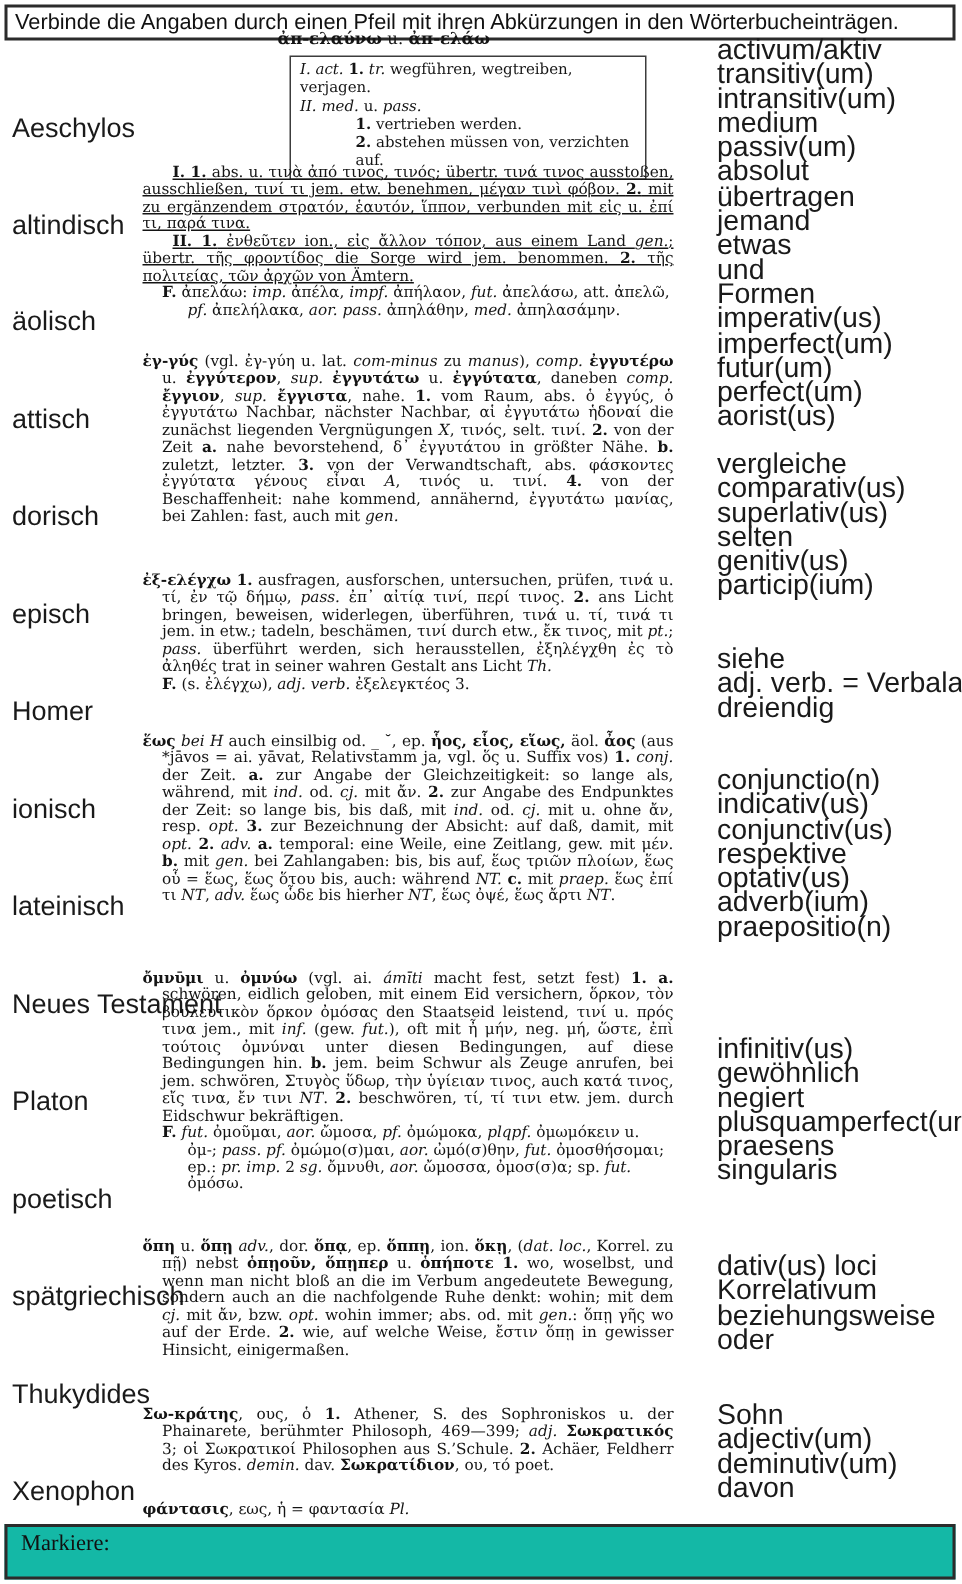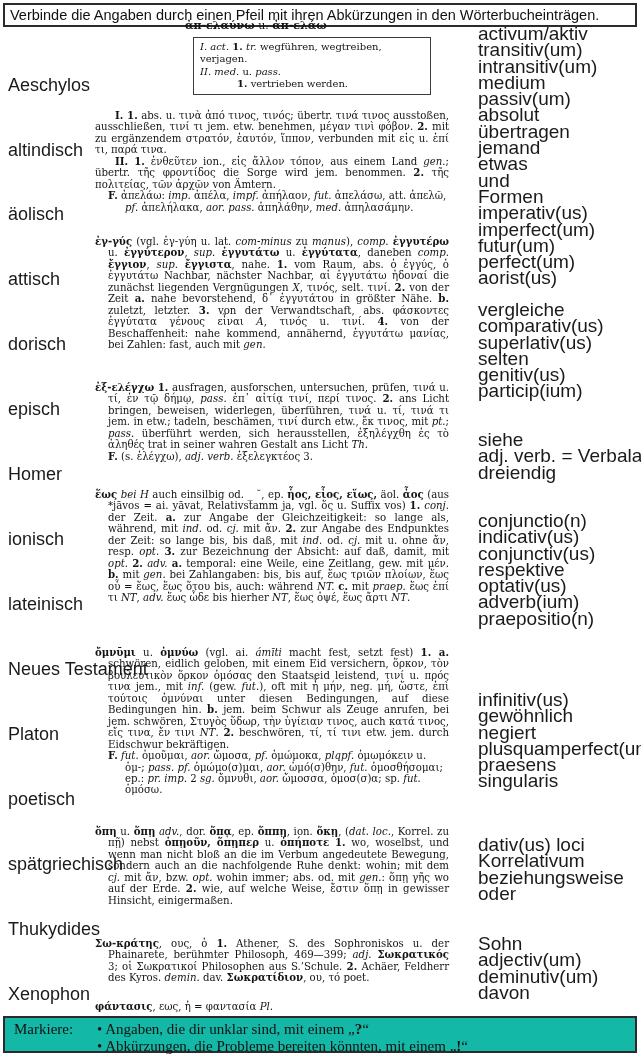--- a/index.html
+++ b/index.html
@@ -36,21 +36,21 @@
   }
   .hw1 { position:absolute; top:20px; left:90px; font-size:11px; white-space:nowrap; }
   .dbox {
     position:absolute; top:37px; left:98px; width:238px;
     border:1.5px solid #3c3c3c; padding:3px 6px 4px 6px;
     font-size:10px; line-height:12.3px; text-align:left;
   }
   .dbox .ind { padding-left:37px; }
   .eblock { position:absolute; left:0; width:100%; }
   .entry { padding-left:13px; text-indent:-13px; }
-  .pind { text-indent:20px; }
+  .pind { text-indent:20px;text-decoration:underline; }
   .pf { padding-left:30px; text-indent:-17px; text-align:left; }
   b { font-weight:bold; } i { font-style:italic; }
 </style>
 </head>
 <body>
 
 <div class="page">
 
   <div class="title-box">Verbinde die Angaben durch einen Pfeil mit ihren Abkürzungen in den Wörterbucheinträgen.</div>
 
@@ -69,20 +69,21 @@
   <span class="lt" style="top:854px">spätgriechisch</span>
   <span class="lt" style="top:919px">Thukydides</span>
   <span class="lt" style="top:984px">Xenophon</span>
 
   <div class="dict">
     <div class="hw1"><b>ἀπ-ελαύνω</b> u. <b>ἀπ-ελάω</b></div>
     <div class="dbox">
       <div><i>I. act.</i>  <b>1.</b> <i>tr.</i> wegführen, wegtreiben, verjagen.</div>
       <div><i>II. med.</i> u. <i>pass.</i></div>
       <div class="ind"><b>1.</b> vertrieben werden.</div>
+      <div class="ind"><b>2.</b> abstehen müssen von, verzichten auf.</div>
     </div>
     <div class="eblock" style="top:110px">
       <p class="pind"><b>I. 1.</b> abs. u. τινὰ ἀπό τινος, τινός; übertr. τινά τινος ausstoßen, ausschließen, τινί τι jem. etw. benehmen, μέγαν τινὶ φόβον.  <b>2.</b> mit zu ergänzendem στρατόν, ἑαυτόν, ἵππον, verbunden mit εἰς u. ἐπί τι, παρά τινα.</p>
       <p class="pind"><b>II. 1.</b> ἐνθεῦτεν ion., εἰς ἄλλον τόπον, aus einem Land <i>gen.</i>; übertr. τῆς φροντίδος die Sorge wird jem. benommen.  <b>2.</b> τῆς πολιτείας, τῶν ἀρχῶν von Ämtern.</p>
       <p class="pf"><b>F.</b> ἀπελάω: <i>imp.</i> ἀπέλα, <i>impf.</i> ἀπήλαον, <i>fut.</i> ἀπελάσω, att. ἀπελῶ, <i>pf.</i> ἀπελήλακα, <i>aor. pass.</i> ἀπηλάθην, <i>med.</i> ἀπηλασάμην.</p>
     </div>
     <div class="eblock entry" style="top:236px"><b>ἐγ-γύς</b> (vgl. ἐγ-γύη u. lat. <i>com-minus</i> zu <i>manus</i>), <i>comp.</i> <b>ἐγγυτέρω</b> u. <b>ἐγγύτερον</b>, <i>sup.</i> <b>ἐγγυτάτω</b> u. <b>ἐγγύτατα</b>, daneben <i>comp.</i> <b>ἔγγιον</b>, <i>sup.</i> <b>ἔγγιστα</b>, nahe.  <b>1.</b> vom Raum, abs. ὁ ἐγγύς, ὁ ἐγγυτάτω Nachbar, nächster Nachbar, αἱ ἐγγυτάτω ἡδοναί die zunächst liegenden Vergnügungen <i>X</i>, τινός, selt. τινί.  <b>2.</b> von der Zeit  <b>a.</b> nahe bevorstehend, δ᾽ ἐγγυτάτου in größter Nähe.  <b>b.</b> zuletzt, letzter.  <b>3.</b> von der Verwandtschaft, abs. φάσκοντες ἐγγύτατα γένους εἶναι <i>A</i>, τινός u. τινί.  <b>4.</b> von der Beschaffenheit: nahe kommend, annähernd, ἐγγυτάτω μανίας, bei Zahlen: fast, auch mit <i>gen.</i></div>
     <div class="eblock" style="top:382px">
       <p class="entry"><b>ἐξ-ελέγχω</b>  <b>1.</b> ausfragen, ausforschen, untersuchen, prüfen, τινά u. τί, ἐν τῷ δήμῳ, <i>pass.</i> ἐπ᾽ αἰτίᾳ τινί, περί τινος.  <b>2.</b> ans Licht bringen, beweisen, widerlegen, überführen, τινά u. τί, τινά τι jem. in etw.; tadeln, beschämen, τινί durch etw., ἔκ τινος, mit <i>pt.</i>; <i>pass.</i> überführt werden, sich herausstellen, ἐξηλέγχθη ἐς τὸ ἀληθές trat in seiner wahren Gestalt ans Licht <i>Th.</i></p>
       <p class="pf"><b>F.</b> (s. ἐλέγχω), <i>adj. verb.</i> ἐξελεγκτέος 3.</p>
@@ -153,19 +154,15 @@
   </div>
   <div class="rgroup" style="top:837px">
     <span class="rt">dativ(us) loci</span>
     <span class="rt">Korrelativum</span>
     <span class="rt">beziehungsweise</span>
     <span class="rt">oder</span>
   </div>
 
   <div class="footer-box">
     <span class="footer-label">Markiere:</span>
-    <div class="footer-bullets">
-      <div class="bullet">Angaben, die dir unklar sind, mit einem „<b>?</b>“</div>
-      <div class="bullet">Abkürzungen, die Probleme bereiten könnten, mit einem „<b>!</b>“</div>
-    </div>
   </div>
 
 </div>
 
 </body></html>

